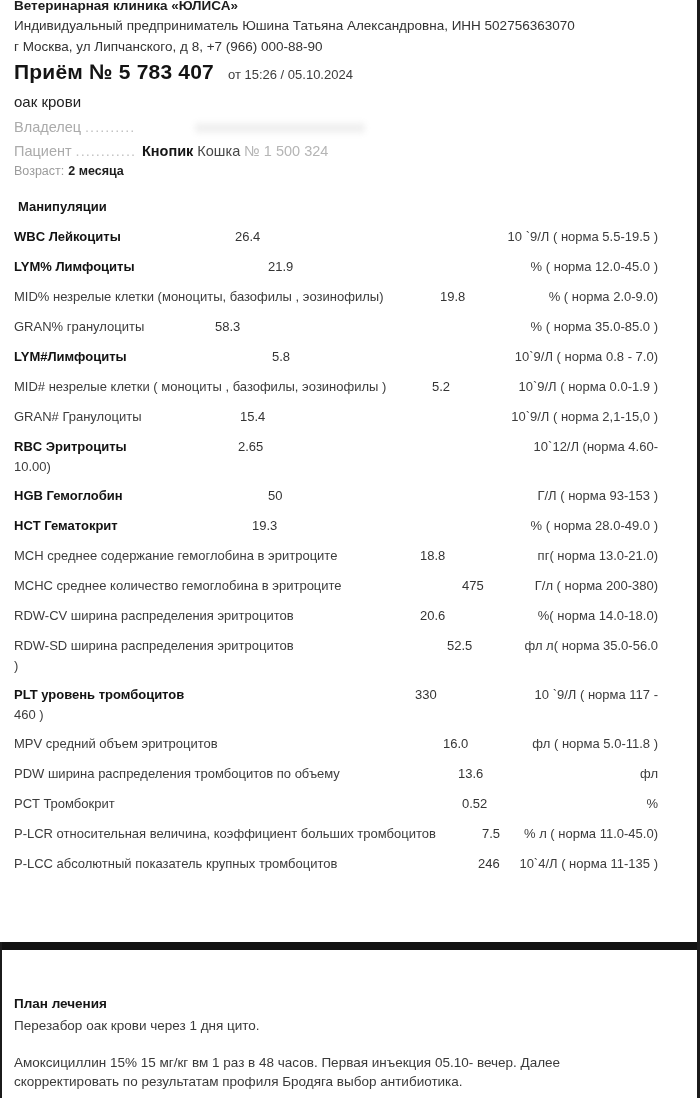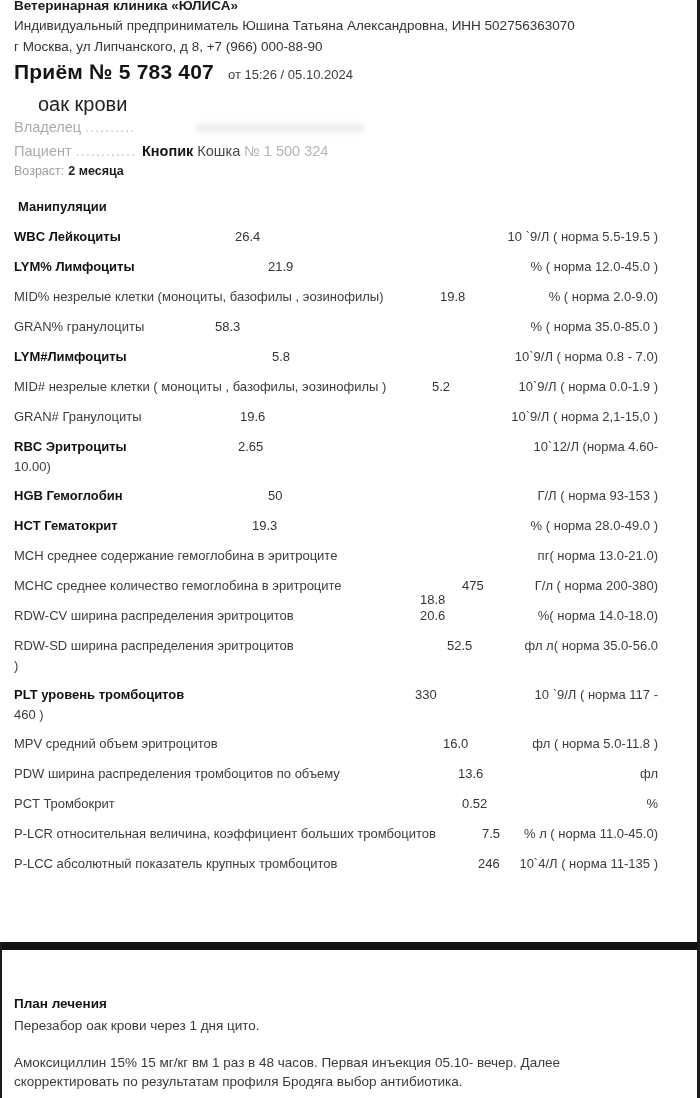--- a/index.html
+++ b/index.html
@@ -12,21 +12,21 @@
 
   
   .header{position:absolute;left:14px;top:-5px;right:48px;}
   .clinic-name{font-size:13.5px;font-weight:bold;color:#1c1c1c;line-height:21px;}
   .clinic-line{font-size:13.5px;color:#333;line-height:20.5px;}
 
   
   .visit{position:absolute;left:14px;top:60px;white-space:nowrap;}
   .visit-title{font-size:21px;font-weight:bold;color:#141414;letter-spacing:.2px;}
   .visit-date{font-size:13px;color:#3d3d3d;margin-left:14px;}
-  .subtitle{position:absolute;left:14px;top:93px;font-size:20px;color:#222;margin-left:24px;}
+  .subtitle{position:absolute;left:14px;top:93px;font-size:15px;color:#222;}
 
   
   .patient{position:absolute;left:14px;top:116px;right:48px;}
   .p-line{font-size:14.5px;line-height:23.5px;color:#ababab;}
   .p-dots{letter-spacing:1px;color:#c2c2c2;margin-left:4px;}
   .p-name{font-weight:bold;color:#161616;margin-left:6px;}
   .p-species{color:#474747;margin-left:4px;}
   .p-number{color:#b5b5b5;margin-left:4px;}
   .redacted{display:inline-block;width:170px;height:10px;margin-left:60px;
     background:#8a8a8a;opacity:.13;filter:blur(3px);border-radius:3px;vertical-align:middle;}
@@ -135,21 +135,21 @@
         <span class="m-name">MID# незрелые клетки ( моноциты , базофилы, эозинофилы )</span>
         <span class="m-value" style="left: 418px;">5.2</span>
         <span class="m-unit">10`9/Л ( норма 0.0-1.9 )</span>
       </div>
 
     </div>
 
     <div class="m-row">
       <div class="m-line">
         <span class="m-name">GRAN# Гранулоциты</span>
-        <span class="m-value" style="left: 226px;">19.6</span>
+        <span class="m-value" style="left: 226px;">15.4</span>
         <span class="m-unit">10`9/Л ( норма 2,1-15,0 )</span>
       </div>
 
     </div>
 
     <div class="m-row bold">
       <div class="m-line">
         <span class="m-name">RBC Эритроциты</span>
         <span class="m-value" style="left: 224px;">2.65</span>
         <span class="m-unit">10`12/Л (норма 4.60-</span>
@@ -171,21 +171,21 @@
         <span class="m-name">HCT Гематокрит</span>
         <span class="m-value" style="left: 238px;">19.3</span>
         <span class="m-unit">% ( норма 28.0-49.0 )</span>
       </div>
 
     </div>
 
     <div class="m-row">
       <div class="m-line">
         <span class="m-name">MCH среднее содержание гемоглобина в эритроците</span>
-        <span class="m-value" style="left: 406px; margin-top: 44px;">18.8</span>
+        <span class="m-value" style="left: 406px;">18.8</span>
         <span class="m-unit">пг( норма 13.0-21.0)</span>
       </div>
 
     </div>
 
     <div class="m-row">
       <div class="m-line">
         <span class="m-name">MCHC среднее количество гемоглобина в эритроците</span>
         <span class="m-value" style="left: 448px;">475</span>
         <span class="m-unit">Г/л ( норма 200-380)</span>

